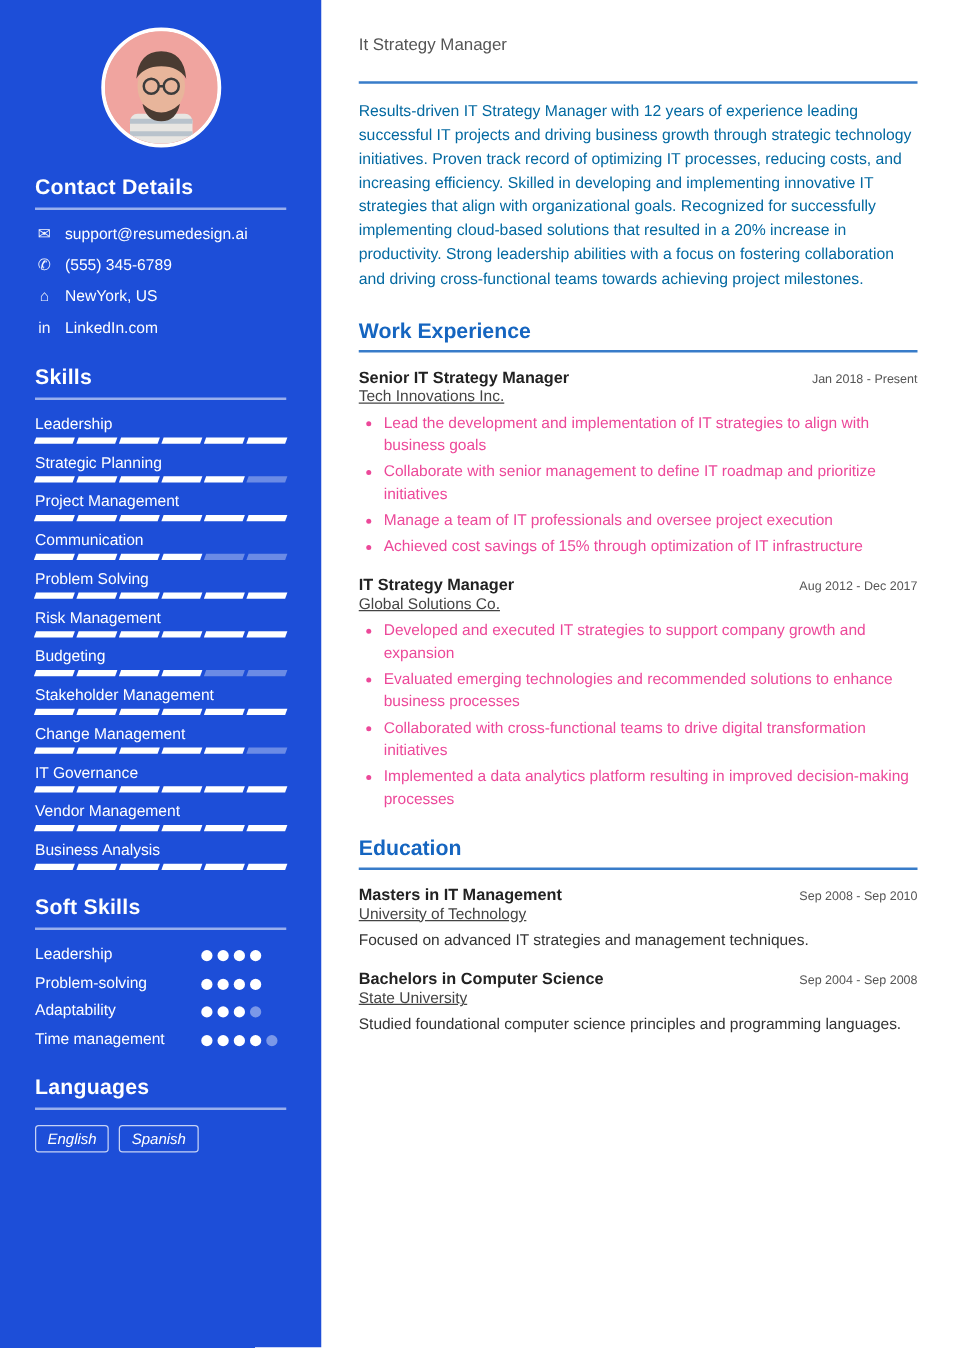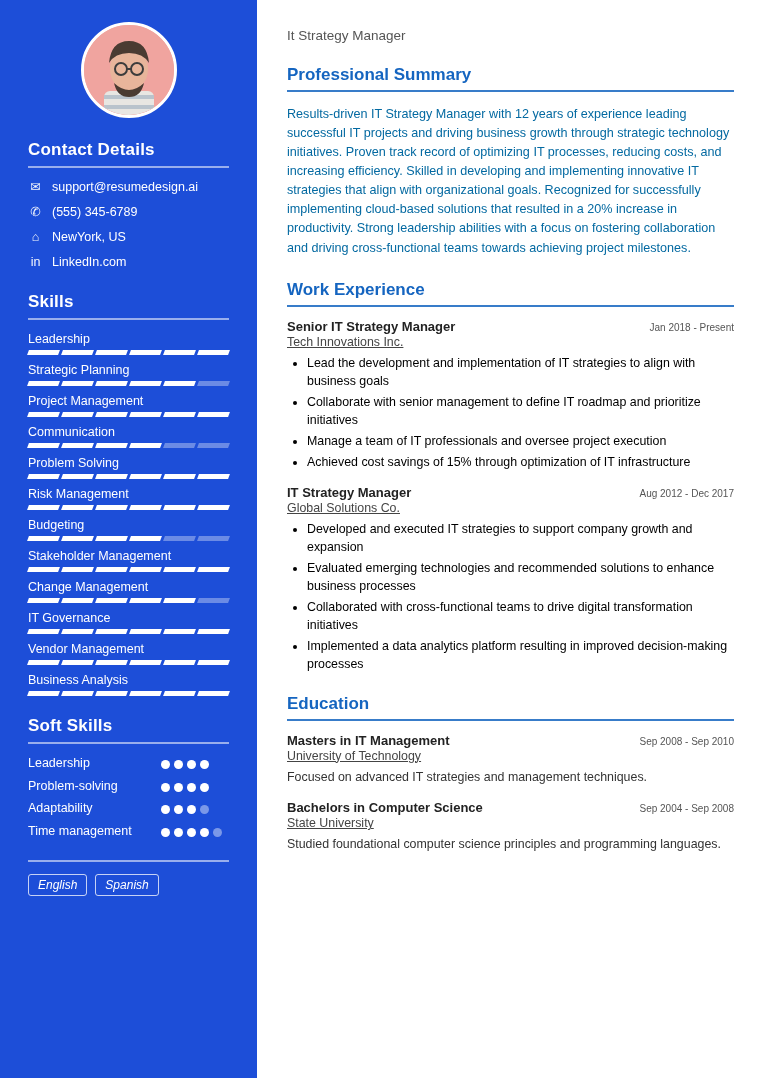--- a/index.html
+++ b/index.html
@@ -90,21 +90,21 @@
   }
   .sec-rule { height: 2px; background: #1565c0; opacity: .85; margin-bottom: 12px; }
   .summary { font-size: 12.6px; line-height: 1.52; color: #0369a1; margin-bottom: 22px; }
 
   .section { margin-bottom: 20px; }
   .job-head { display: flex; justify-content: space-between; align-items: baseline; gap: 12px; }
   .job-title { font-size: 13px; font-weight: bold; color: #222; }
   .job-date { font-size: 10px; color: #555; white-space: nowrap; }
   .job-org { font-size: 12.4px; color: #444; margin: 1px 0 6px 0; text-decoration: underline; }
   ul.bullets { margin: 0 0 13px 0; padding-left: 20px; }
-  ul.bullets li { font-size: 12.4px; line-height: 1.45; margin-bottom: 3px; color: #000000; }
+  ul.bullets li { font-size: 12.4px; line-height: 1.45; margin-bottom: 3px; color: #ec4899; }
   .edu-desc { font-size: 12.4px; line-height: 1.45; color: #333; margin: 6px 0 14px 0; }
 </style>
 </head>
 <body>
 
 <div class="page">
 
   <aside class="sidebar">
 
     <div class="avatar-wrap">
@@ -317,32 +317,32 @@
           <span class="dots">
             <span class="dot on"></span>
             <span class="dot on"></span>
             <span class="dot on"></span>
             <span class="dot on"></span>
             <span class="dot"></span>
           </span>
         </div>
       </div>
 
+    <h2 class="side-h">Languages</h2>
     <div class="side-rule"></div>
     <div class="lang-tags">
         <span class="lang-tag">English</span>
         <span class="lang-tag">Spanish</span>
       </div>
   </aside>
 
   <main class="main">
     <div class="role">It Strategy Manager</div>
 
     <section class="section">
-      <h2 class="sec-h">Professional Summary</h2>
       <div class="sec-rule"></div>
       <p class="summary">Results-driven IT Strategy Manager with 12 years of experience leading successful IT projects and driving business growth through strategic technology initiatives. Proven track record of optimizing IT processes, reducing costs, and increasing efficiency. Skilled in developing and implementing innovative IT strategies that align with organizational goals. Recognized for successfully implementing cloud-based solutions that resulted in a 20% increase in productivity. Strong leadership abilities with a focus on fostering collaboration and driving cross-functional teams towards achieving project milestones.</p>
     </section>
 
     <section class="section">
       <h2 class="sec-h">Work Experience</h2>
       <div class="sec-rule"></div>
       <div>
           <div>
             <div class="job-head">

